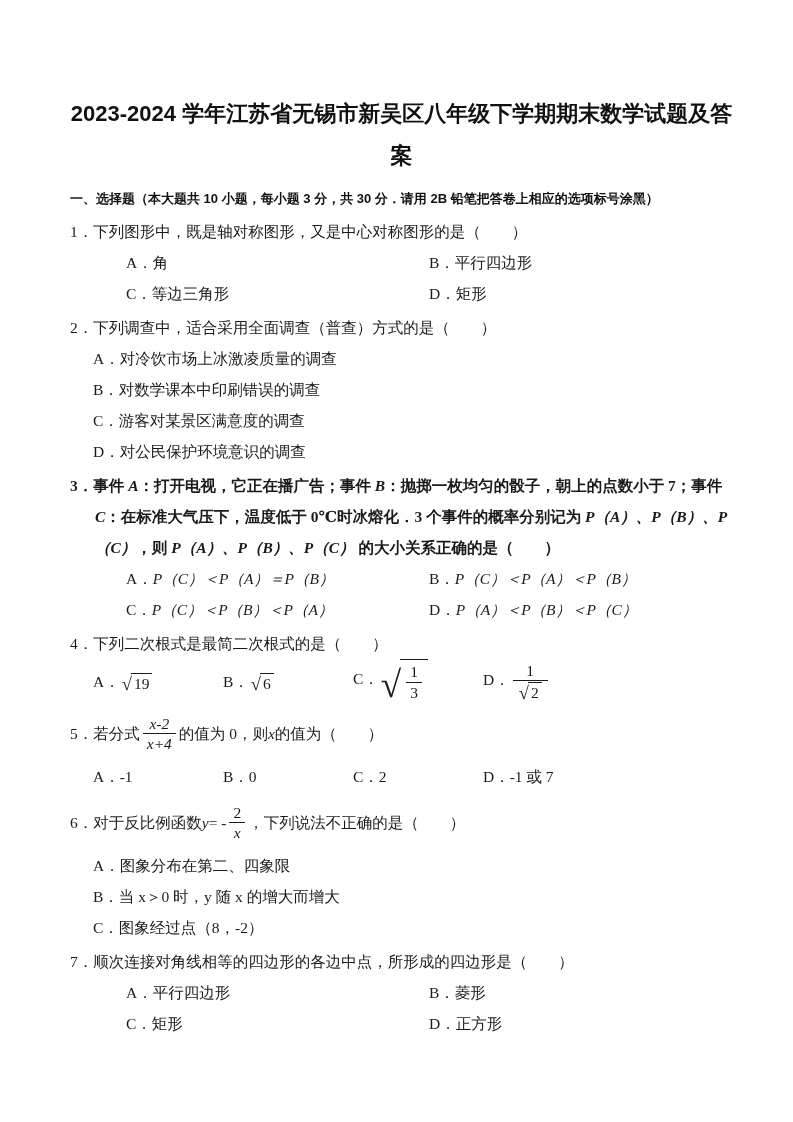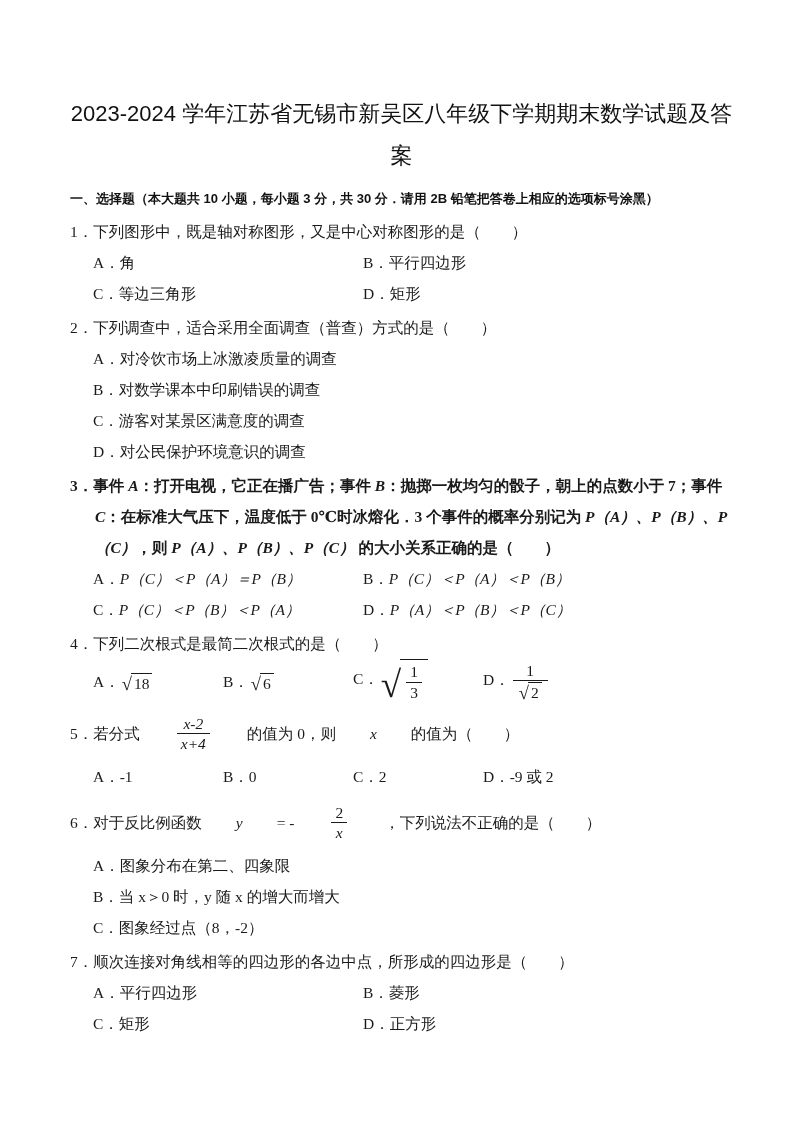--- a/index.html
+++ b/index.html
@@ -3,53 +3,53 @@
 <meta charset="utf-8">
 <style>
   html,body{margin:0;padding:0;}
   body{
     width:793px;height:1122px;background:#ffffff;color:#1a1a1a;
     font-family:"Liberation Serif","DejaVu Serif",serif;
     font-size:15.5px;overflow:hidden;
   }
   .page{padding:93px 60px 0 70px;}
   .title{
-    margin:0;text-align:center;font-weight:normal;
+    margin:0;text-align:center;font-weight:bold;
     font-family:"Liberation Sans","DejaVu Sans",sans-serif;
     font-size:22px;line-height:42px;color:#111;
   }
   .title span{display:block;}
   .section-header{
     margin:8px 0 0 0;font-weight:bold;
     font-family:"Liberation Sans","DejaVu Sans",sans-serif;
     font-size:13px;line-height:28px;color:#111;
   }
   .q{margin:0;}
   .stem{margin:3px 0 0 0;line-height:31px;}
   .hang{padding-left:25px;text-indent:-25px;font-weight:bold;}
   .row2{display:flex;padding-left:23px;line-height:31px;}
-  .row2 > .opt{width:270px;flex:0 0 270px;}
+  .row2 > .opt{width:270px;flex:0 0 270px;margin-left:33px;}
   .row4{display:flex;padding-left:23px;line-height:31px;align-items:center;}
   .row4 > .opt{width:130px;flex:0 0 130px;}
   .optline{padding-left:23px;line-height:31px;margin:0;}
   .vi{font-style:italic;}
   
   .frac{
     display:inline-flex;flex-direction:column;vertical-align:middle;
     text-align:center;margin:0 3px;line-height:1.25;
   }
   .fnum{border-bottom:1.4px solid #1a1a1a;padding:1px 4px 0 4px;}
   .fden{padding:0 4px;}
   
   .sqrt{display:inline-flex;align-items:flex-end;vertical-align:middle;margin:0 2px;}
   .rsign{line-height:1;font-size:1.2em;margin-right:-1px;}
   .rad{border-top:1.4px solid #1a1a1a;padding:0 3px;line-height:1.25;}
   .sqrt.tall .rsign{font-size:2.4em;}
   .sqrt.tall .rad{padding:1px 3px;}
-  .tallline{line-height:1;display:flex;align-items:center;margin:8px 0 6px 0;min-height:44px;gap:34px;}
+  .tallline{line-height:1;display:flex;align-items:center;margin:8px 0 6px 0;min-height:44px;}
   .tallline > span.txt{line-height:31px;}
 </style>
 </head>
 <body>
 
 <div class="page">
 
   <h1 class="title">
     <span>2023-2024 学年江苏省无锡市新吴区八年级下学期期末数学试题及答</span>
     <span>案</span>
@@ -87,21 +87,21 @@
       <span class="opt"><span>C．</span><span class="vi">P（C）＜P（B）＜P（A）</span></span>
       <span class="opt"><span>D．</span><span class="vi">P（A）＜P（B）＜P（C）</span></span>
     </div>
   </div>
 
   <div class="q">
     <p class="stem">4．下列二次根式是最简二次根式的是（　　）</p>
     <div class="row4" style="min-height:44px;">
       <span class="opt"><span>A．</span><span class="sqrt">
             <span class="rsign">√</span>
-            <span class="rad">18</span>
+            <span class="rad">19</span>
           </span></span>
       <span class="opt"><span>B．</span><span class="sqrt">
             <span class="rsign">√</span>
             <span class="rad">6</span>
           </span></span>
       <span class="opt"><span>C．</span><span class="sqrt tall">
             <span class="rsign">√</span>
             <span class="rad"><span class="frac">
                 <span class="fnum">1</span>
                 <span class="fden">3</span>
@@ -125,21 +125,21 @@
           <span class="fden vi">x+4</span>
         </span>
         <span class="txt">的值为 0，则 </span>
         <span class="vi txt">x</span>
         <span class="txt"> 的值为（　　）</span>
       </p>
     <div class="row4">
       <span class="opt">A．-1</span>
       <span class="opt">B．0</span>
       <span class="opt">C．2</span>
-      <span class="opt">D．-9 或 2</span>
+      <span class="opt">D．-1 或 7</span>
     </div>
   </div>
 
   <div class="q">
     <p class="stem tallline">
         <span class="txt">6．对于反比例函数 </span>
         <span class="vi txt">y</span>
         <span class="txt">= -</span>
         <span class="frac">
           <span class="fnum">2</span>

